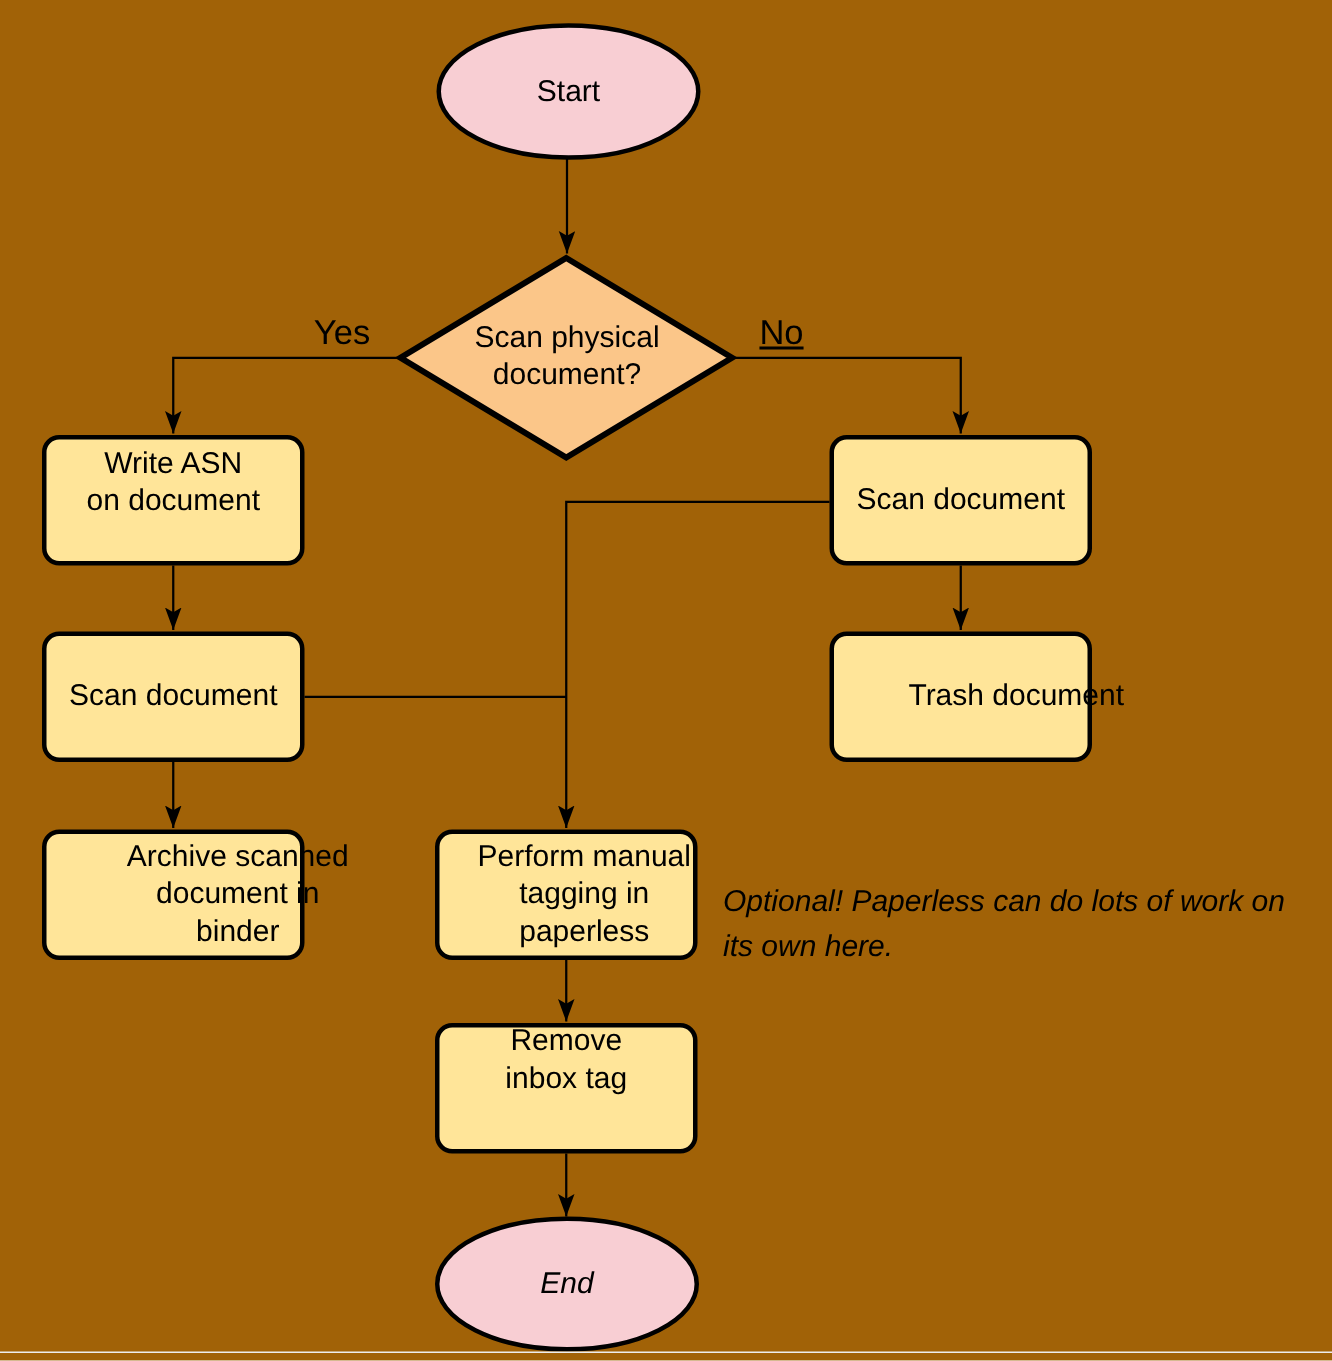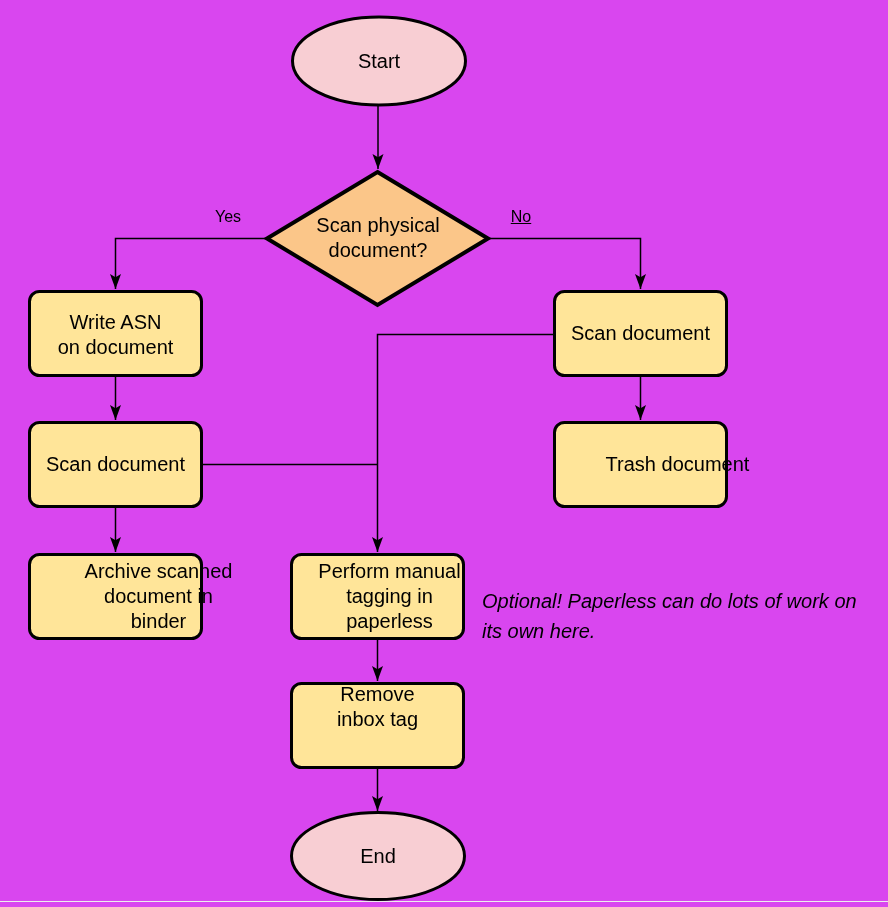--- a/index.html
+++ b/index.html
@@ -1,20 +1,20 @@
 <!DOCTYPE html>
 <html><head>
 <meta charset="utf-8">
 <style>
   html, body { margin: 0; padding: 0; background: #ffffff; }
   .canvas {
     position: relative;
     width: 888px;
     height: 907px;
-    background: #d946ef;
+    background: #a16207;
     font-family: "Liberation Sans", sans-serif;
     color: #000000;
     overflow: hidden;
   }
   .canvas svg { position: absolute; left: 0; top: 0; }
   .edge { stroke: #000000; stroke-width: 1.5; fill: none; }
   .shape { stroke: #000000; }
   .node-label {
     position: absolute;
     display: flex;
@@ -22,21 +22,21 @@
     justify-content: center;
     text-align: center;
     font-size: 20px;
     line-height: 25px;
     white-space: pre-line;
     pointer-events: none;
   }
   .edge-label {
     position: absolute;
     width: 50px;
-    font-size: 16px;
+    font-size: 23px;
     text-align: center;
     white-space: nowrap;
   }
   .note {
     position: absolute;
     left: 482px;
     top: 586px;
     width: 410px;
     font-size: 20px;
     font-style: italic;
@@ -82,34 +82,34 @@
     <rect class="shape" x="554.5" y="291.5" width="172" height="84" rx="10" stroke-width="3" fill="#ffe599"></rect>
     <rect class="shape" x="554.5" y="422.5" width="172" height="84" rx="10" stroke-width="3" fill="#ffe599"></rect>
     <rect class="shape" x="291.5" y="554.5" width="172" height="84" rx="10" stroke-width="3" fill="#ffe599"></rect>
     <rect class="shape" x="291.5" y="683.5" width="172" height="84" rx="10" stroke-width="3" fill="#ffe599"></rect>
     <ellipse class="shape" cx="378" cy="856" rx="86.5" ry="43.5" stroke-width="3" fill="#f8ced3"></ellipse>
   </svg>
 
   <div class="node-label" style="left:292px; top:16px; width:174px; height:90px;">Start</div>
   <div class="node-label" style="left:278px; top:212px; width:200px; height:52px;">Scan physical
 document?</div>
-  <div class="node-label" style="left:28px; top:291px; width:175px; height:87px;">Write ASN
+  <div class="node-label" style="left:28px; top:278px; width:175px; height:87px;">Write ASN
 on document</div>
   <div class="node-label" style="left:28px; top:421px; width:175px; height:87px;">Scan document</div>
   <div class="node-label" style="left:28px; top:553px; width:175px; height:87px;margin-left:43px;">Archive scanned
 document in
 binder</div>
   <div class="node-label" style="left:553px; top:290px; width:175px; height:87px;">Scan document</div>
   <div class="node-label" style="left:553px; top:421px; width:175px; height:87px;padding-left:37px;">Trash document</div>
   <div class="node-label" style="left:290px; top:553px; width:175px; height:87px;margin-left:12px;">Perform manual
 tagging in
 paperless</div>
   <div class="node-label" style="left:290px; top:663px; width:175px; height:87px;">Remove
 inbox tag</div>
-  <div class="node-label" style="left:290px; top:812px; width:176px; height:88px;">End</div>
+  <div class="node-label" style="left:290px; top:812px; width:176px; height:88px;font-style:italic;">End</div>
 
   <div class="edge-label" style="left:203px; top:208px;">Yes</div>
   <div class="edge-label" style="left:496px; top:208px;text-decoration:underline;">No</div>
 
   <div class="note">Optional! Paperless can do lots of work on
 its own here.</div>
 
   <div class="bottom-edge" style="background: rgb(237, 237, 237);"></div>
 </div>
 

